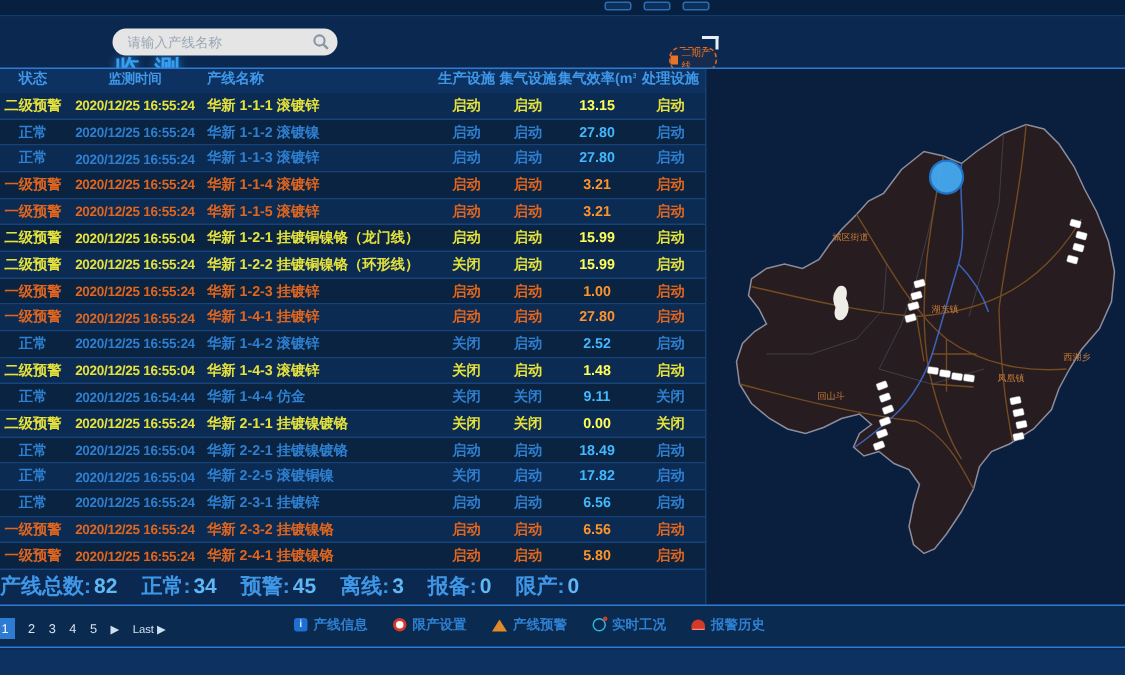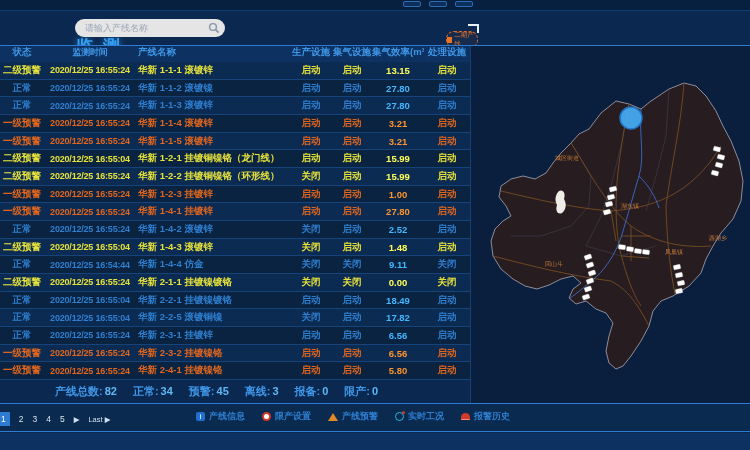--- a/index.html
+++ b/index.html
@@ -32,21 +32,21 @@
   .row:nth-child(odd) { background:#0c2b52; }
   .row:nth-child(even) { background:#092340; }
   .cell { text-align:center; white-space:nowrap; overflow:hidden; }
   .c-status{ width:44px; } .c-time{ width:92px; font-size:9px; letter-spacing:-.2px; }
   .c-line{ width:154px; text-align:left; padding-left:2px; } .c-prod{ width:42px; }
   .c-gas{ width:40px; } .c-eff{ width:52px; } .c-treat{ width:46px; }
   .lv-normal { color:#2f7fd0; } .lv-warn1 { color:#e0661f; } .lv-warn2 { color:#e6e23c; }
   .row .c-eff { filter:brightness(1.45); }
 
   
-  .summary { position:absolute; left:0; top:380px; width:470px; height:22px; display:flex; align-items:center; padding-left:55px; font-size:11px; font-weight:700; }
+  .summary { position:absolute; left:0; top:380px; width:470px; height:22px; display:flex; align-items:center; font-size:14px; font-weight:700; }
   .sum-item { margin-right:16px; color:#3f97e8; }
   .sum-item b { color:#5fb8f5; margin-left:2px; }
 
   
   .map-panel { position:absolute; left:470px; top:46px; width:280px; height:357px; background:#0a1f3d; border-left:1px solid #16406e; }
 
   
   .bottombar { position:absolute; left:0; top:403px; width:750px; height:29px; background:#0a2a50; border-top:1px solid #2e7bd4; border-bottom:1px solid #2e7bd4; }
   .pager { position:absolute; left:-3px; top:8px; display:flex; align-items:center; gap:9px; font-size:8.5px; color:#d8e4f0; }
   .pg { cursor:pointer; } .pg.active { background:#2e7bd4; color:#fff; padding:2px 4px; }

